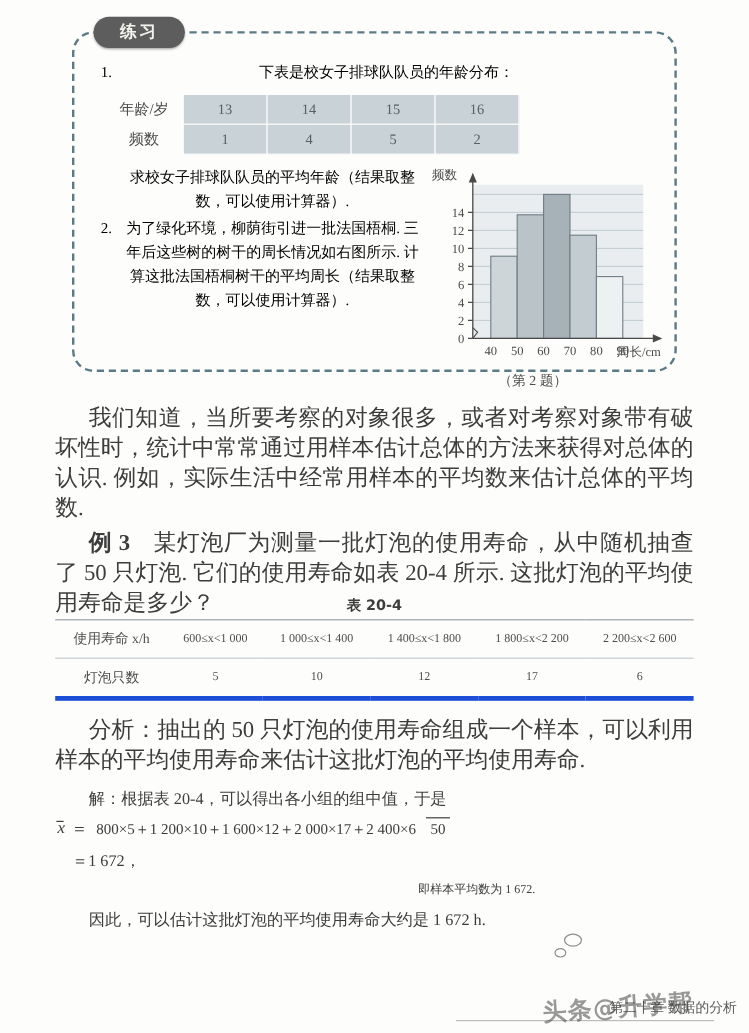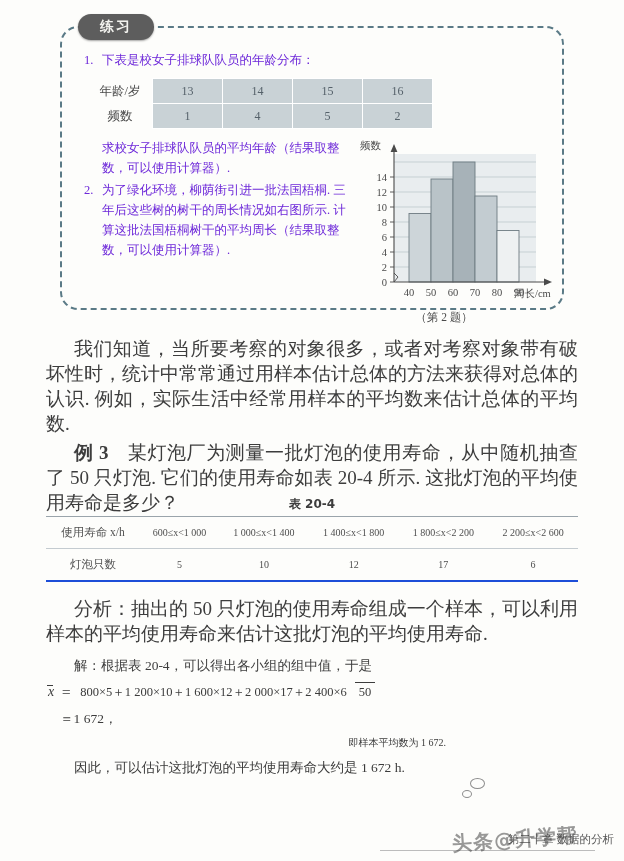--- a/index.html
+++ b/index.html
@@ -23,21 +23,21 @@
     width:76px;height:26px;border-radius:13px;
     background:#5d5d5d;
     color:#f2f2ee;
     font-family:"DejaVu Sans","Liberation Sans",sans-serif;
     font-size:14px;font-weight:bold;
     display:flex;align-items:center;justify-content:center;
     letter-spacing:2px;
     box-shadow:0 1px 2px rgba(0,0,0,.35);
   }
 
-  .q-item{position:absolute;font-size:12.5px;line-height:20px;color:#6d28d9;}
+  .q-item{position:absolute;font-size:12.5px;line-height:20px;color:#000000;text-align:center;}
   .q-num{position:absolute;}
   .q-body{position:absolute;}
 
   
   .age-table{
     position:absolute;left:26px;top:50px;
     border-collapse:collapse;
     font-family:Liberation Serif, serif;
     font-size:12px;
   }
@@ -73,21 +73,21 @@
     position:absolute;left:0;top:496px;width:624px;text-align:center;
     font-size:12px;font-weight:bold;color:#3d3d3d;
     font-family:"DejaVu Sans","Liberation Sans",sans-serif;
   }
   .life-table{
     position:absolute;left:46px;top:516px;width:532px;
     border-collapse:collapse;font-size:10px;color:#4e4e4e;
   }
   .life-table td{
     text-align:center;padding:8px 1px;
-    border-top:1px solid #9aa4ab;border-bottom:2px solid #1d4ed8;
+    border-top:1px solid #9aa4ab;border-bottom:4px solid #1d4ed8;
   }
   .life-table tr.r1 td{border-bottom:1px solid #c4cbd0;}
   .life-table td.lbl{
     width:92px;font-size:11.5px;text-align:center;border-left:none;
   }
 
   
   .solution{position:absolute;left:46px;top:654px;width:400px;}
   .sol-line{font-size:13.5px;line-height:24px;text-indent:28px;color:#3d3d3d;}
   .frac-row{display:flex;align-items:center;margin-top:4px;}

